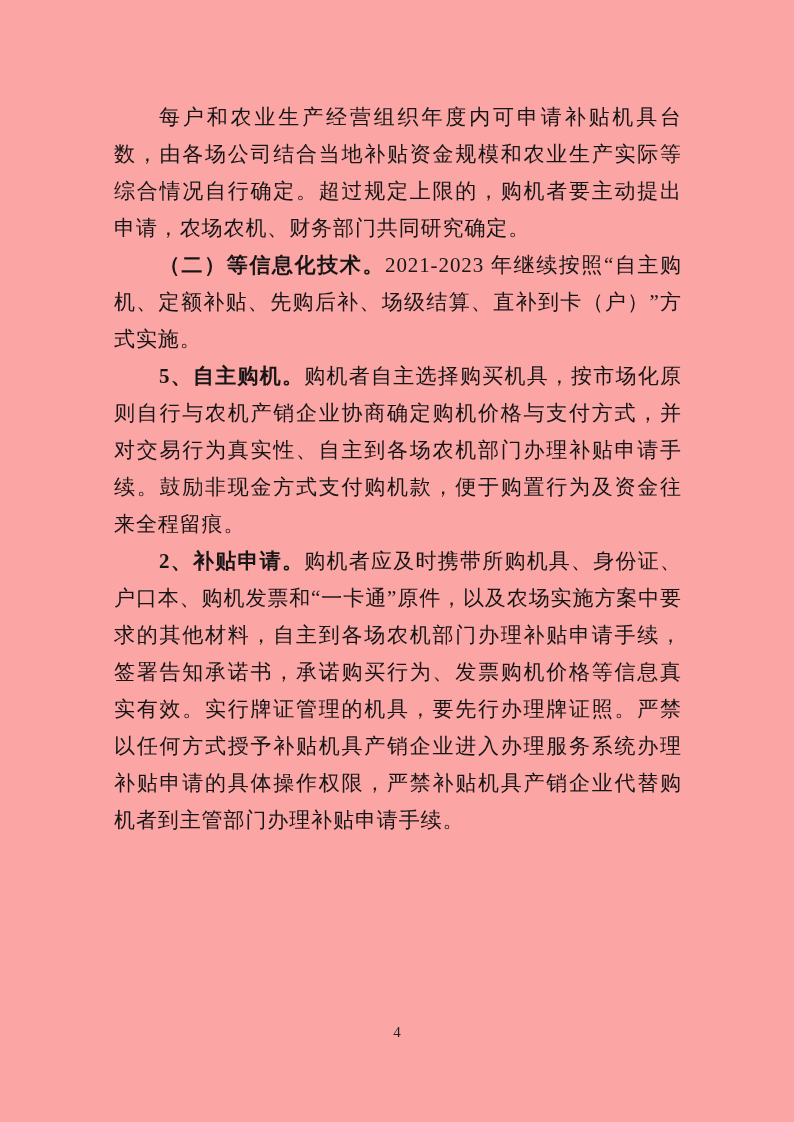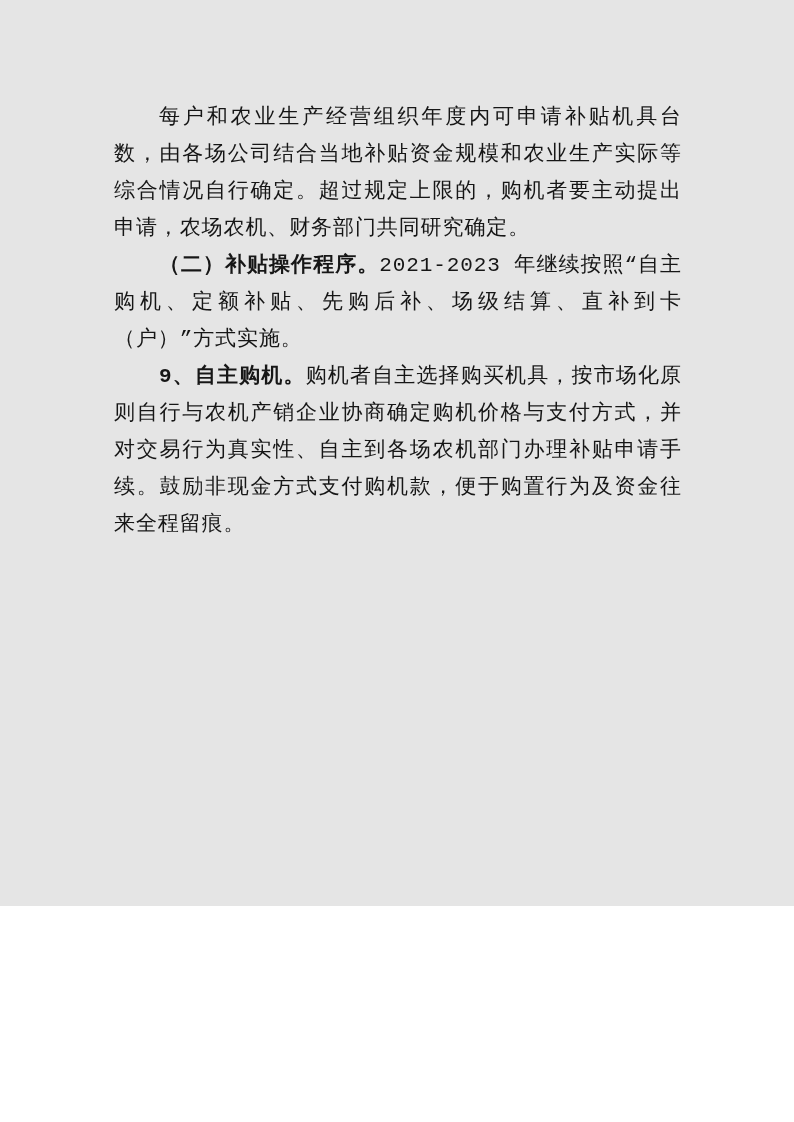--- a/index.html
+++ b/index.html
@@ -3,24 +3,24 @@
 <meta charset="utf-8">
 <style>
   html, body {
     margin: 0;
     padding: 0;
     background: #ffffff;
   }
   .page {
     position: relative;
     width: 794px;
-    height: 906px;
-    background: #e5e5e5;
+    height: 1122px;
+    background: #fca5a5;
     overflow: hidden;
-    font-family: Liberation Mono, monospace;
+    font-family: Liberation Serif, serif;
     color: #161616;
   }
   .doc-body {
     position: absolute;
     left: 114px;
     top: 99px;
     width: 568px;
     font-size: 21px;
     line-height: 37px;
     letter-spacing: 0.9px;
@@ -50,21 +50,22 @@
     color: #222222;
   }
 </style>
 </head>
 <body>
 
 <div class="page">
   <div class="doc-body">
     <p class="para"><span class="run">每户和农业生产经营组织年度内可申请补贴机具台数，由各场公司结合当地补贴资金规模和农业生产实际等综合情况自行确定。超过规定上限的，购机者要主动提出申请，农场农机、财务部门共同研究确定。</span></p>
 
-    <p class="para"><span class="run bold">（二）补贴操作程序。</span><span class="run">2021-2023 年继续按照“自主购机、定额补贴、先购后补、场级结算、直补到卡（户）”方式实施。</span></p>
+    <p class="para"><span class="run bold">（二）等信息化技术。</span><span class="run">2021-2023 年继续按照“自主购机、定额补贴、先购后补、场级结算、直补到卡（户）”方式实施。</span></p>
 
-    <p class="para"><span class="run bold">9、自主购机。</span><span class="run">购机者自主选择购买机具，按市场化原则自行与农机产销企业协商确定购机价格与支付方式，并对交易行为真实性、自主到各场农机部门办理补贴申请手续。鼓励非现金方式支付购机款，便于购置行为及资金往来全程留痕。</span></p>
+    <p class="para"><span class="run bold">5、自主购机。</span><span class="run">购机者自主选择购买机具，按市场化原则自行与农机产销企业协商确定购机价格与支付方式，并对交易行为真实性、自主到各场农机部门办理补贴申请手续。鼓励非现金方式支付购机款，便于购置行为及资金往来全程留痕。</span></p>
 
+    <p class="para"><span class="run bold">2、补贴申请。</span><span class="run">购机者应及时携带所购机具、身份证、户口本、购机发票和“一卡通”原件，以及农场实施方案中要求的其他材料，自主到各场农机部门办理补贴申请手续，签署告知承诺书，承诺购买行为、发票购机价格等信息真实有效。实行牌证管理的机具，要先行办理牌证照。严禁以任何方式授予补贴机具产销企业进入办理服务系统办理补贴申请的具体操作权限，严禁补贴机具产销企业代替购机者到主管部门办理补贴申请手续。</span></p>
 
   </div>
 
   <div class="page-number">4</div>
 </div>
 
 </body></html>

